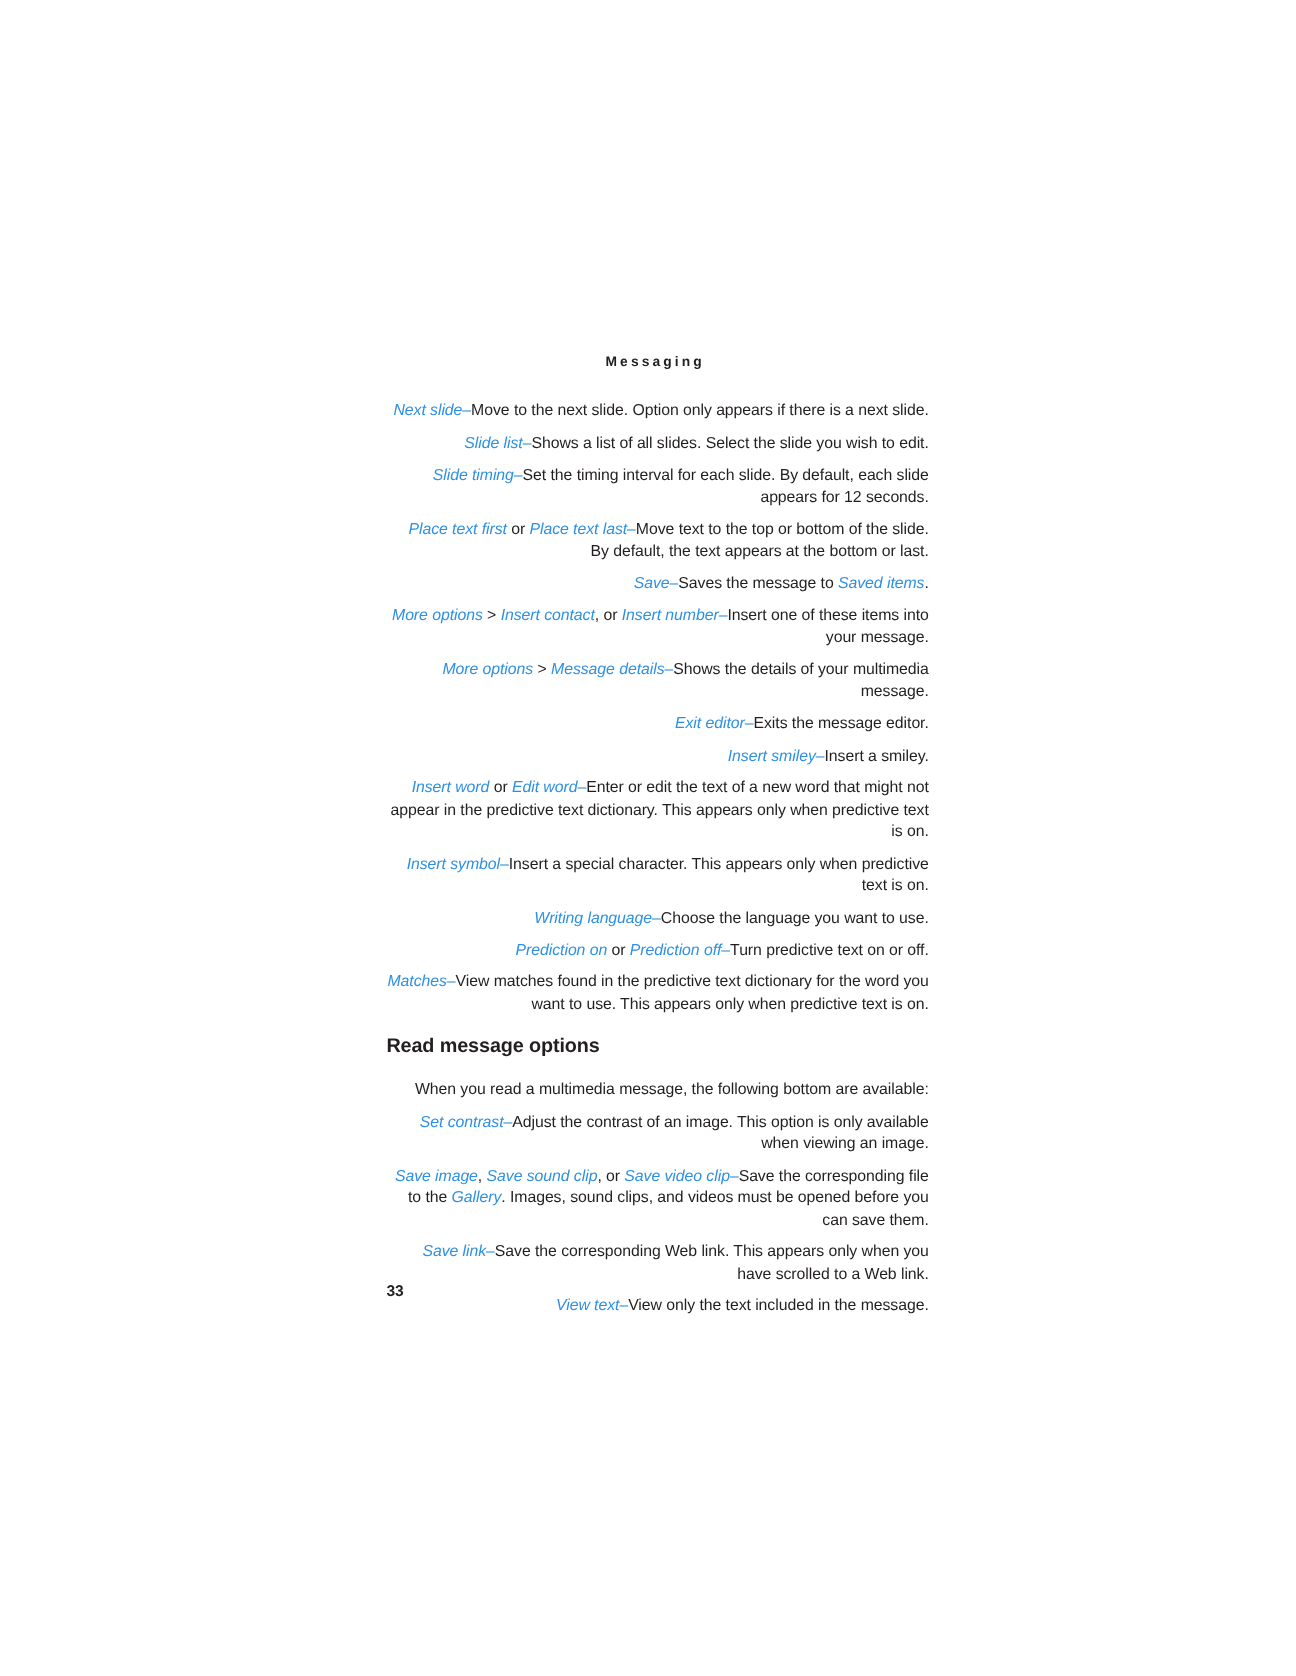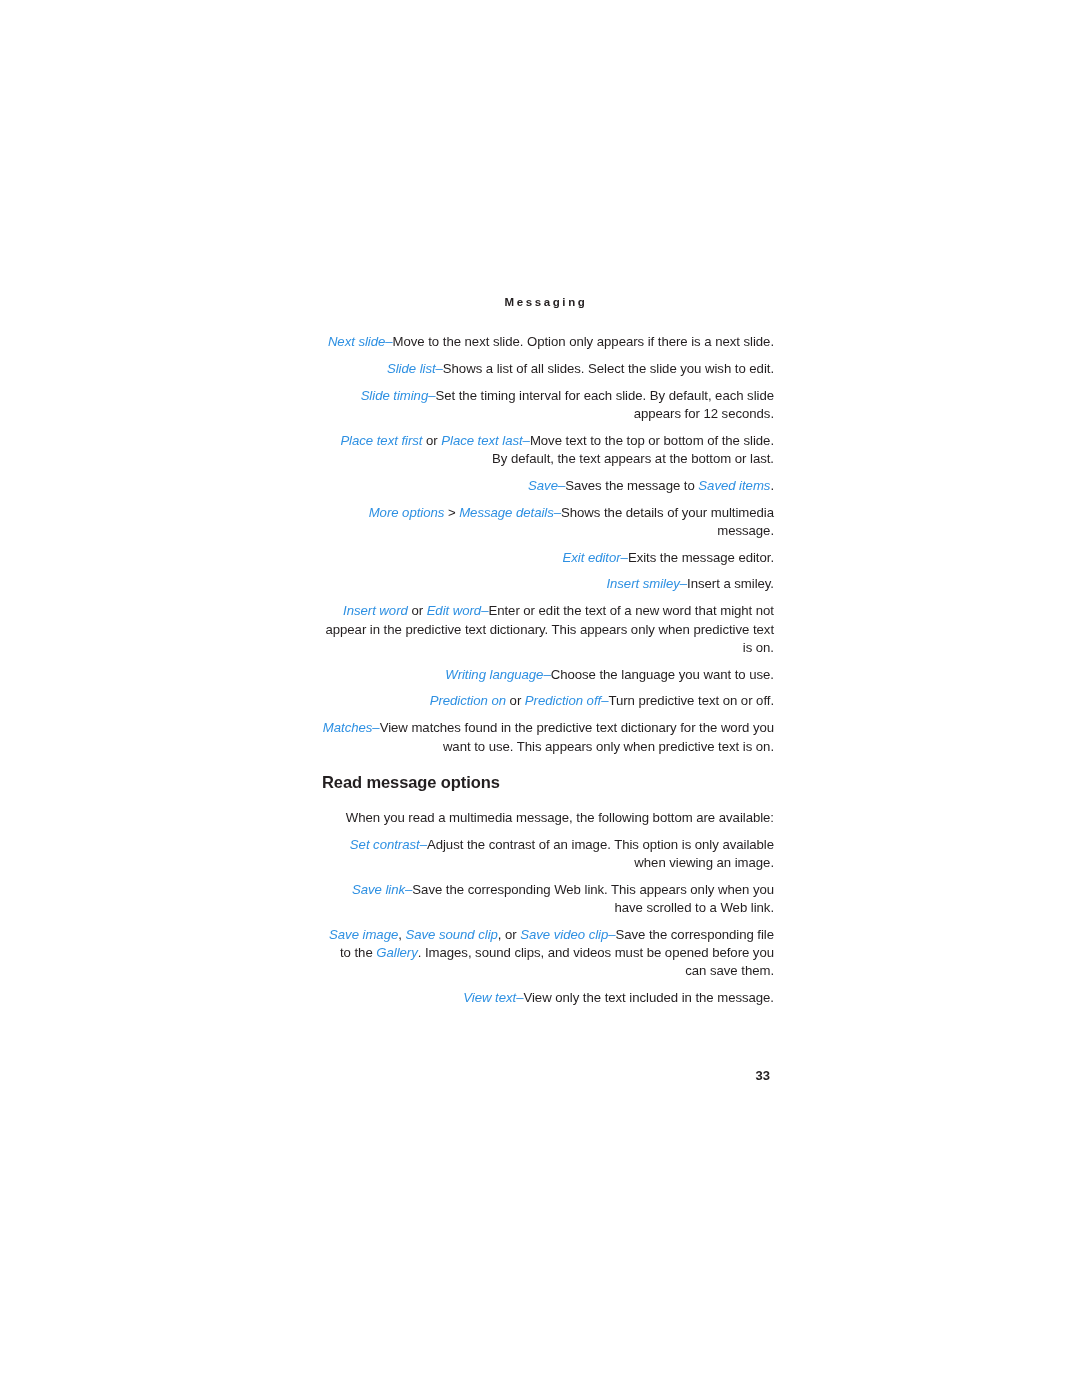--- a/index.html
+++ b/index.html
@@ -63,53 +63,54 @@
     color: #2e90e2;
   }
   .sep {
     color: #231f20;
   }
   .page-number {
     position: absolute;
     left: 322px;
     top: 1068px;
     width: 448px;
-    text-align: right;
     font-size: 13px;
     font-weight: bold;
     color: #231f20;
   }
 </style>
 </head>
 <body>
 
 <div class="page">
 
   <div class="running-header">Messaging</div>
 
   <div class="content">
     <div>
         <p class="para"><span class="ui">Next slide</span><span class="dash">–</span><span>Move to the next slide. Option only appears if there is a next slide.</span></p>
         <p class="para"><span class="ui">Slide list</span><span class="dash">–</span><span>Shows a list of all slides. Select the slide you wish to edit.</span></p>
         <p class="para"><span class="ui">Slide timing</span><span class="dash">–</span><span>Set the timing interval for each slide. By default, each slide appears for 12 seconds.</span></p>
         <p class="para"><span class="ui">Place text first</span><span> or </span><span class="ui">Place text last</span><span class="dash">–</span><span>Move text to the top or bottom of the slide. By default, the text appears at the bottom or last.</span></p>
         <p class="para"><span class="ui">Save</span><span class="dash">–</span><span>Saves the message to </span><span class="ui">Saved items</span><span>.</span></p>
+        <p class="para"><span class="ui">More options</span><span class="sep"> &gt; </span><span class="ui">Insert contact</span><span>, or </span><span class="ui">Insert number</span><span class="dash">–</span><span>Insert one of these items into your message.</span></p>
         <p class="para"><span class="ui">More options</span><span class="sep"> &gt; </span><span class="ui">Message details</span><span class="dash">–</span><span>Shows the details of your multimedia message.</span></p>
         <p class="para"><span class="ui">Exit editor</span><span class="dash">–</span><span>Exits the message editor.</span></p>
         <p class="para"><span class="ui">Insert smiley</span><span class="dash">–</span><span>Insert a smiley.</span></p>
         <p class="para"><span class="ui">Insert word</span><span> or </span><span class="ui">Edit word</span><span class="dash">–</span><span>Enter or edit the text of a new word that might not appear in the predictive text dictionary. This appears only when predictive text is on.</span></p>
+        <p class="para"><span class="ui">Insert symbol</span><span class="dash">–</span><span>Insert a special character. This appears only when predictive text is on.</span></p>
         <p class="para"><span class="ui">Writing language</span><span class="dash">–</span><span>Choose the language you want to use.</span></p>
         <p class="para"><span class="ui">Prediction on</span><span> or </span><span class="ui">Prediction off</span><span class="dash">–</span><span>Turn predictive text on or off.</span></p>
         <p class="para"><span class="ui">Matches</span><span class="dash">–</span><span>View matches found in the predictive text dictionary for the word you want to use. This appears only when predictive text is on.</span></p>
       </div>
     <div>
         <h2 class="section-heading">Read message options</h2>
         <p class="para"><span>When you read a multimedia message, the following bottom are available:</span></p>
         <p class="para"><span class="ui">Set contrast</span><span class="dash">–</span><span>Adjust the contrast of an image. This option is only available when viewing an image.</span></p>
+        <p class="para"><span class="ui">Save image</span><span class="sep">, </span><span class="ui">Save sound clip</span><span>, or </span><span class="ui">Save video clip</span><span class="dash">–</span><span>Save the corresponding file to the </span><span class="ui">Gallery</span><span>. Images, sound clips, and videos must be opened before you can save them.</span></p>
         <p class="para"><span class="ui">Save link</span><span class="dash">–</span><span>Save the corresponding Web link. This appears only when you have scrolled to a Web link.</span></p>
-        <p class="para"><span class="ui">Save image</span><span class="sep">, </span><span class="ui">Save sound clip</span><span>, or </span><span class="ui">Save video clip</span><span class="dash">–</span><span>Save the corresponding file to the </span><span class="ui">Gallery</span><span>. Images, sound clips, and videos must be opened before you can save them.</span></p>
         <p class="para"><span class="ui">View text</span><span class="dash">–</span><span>View only the text included in the message.</span></p>
       </div>
   </div>
 
   <div class="page-number">33</div>
 
 </div>
 
 </body></html>

